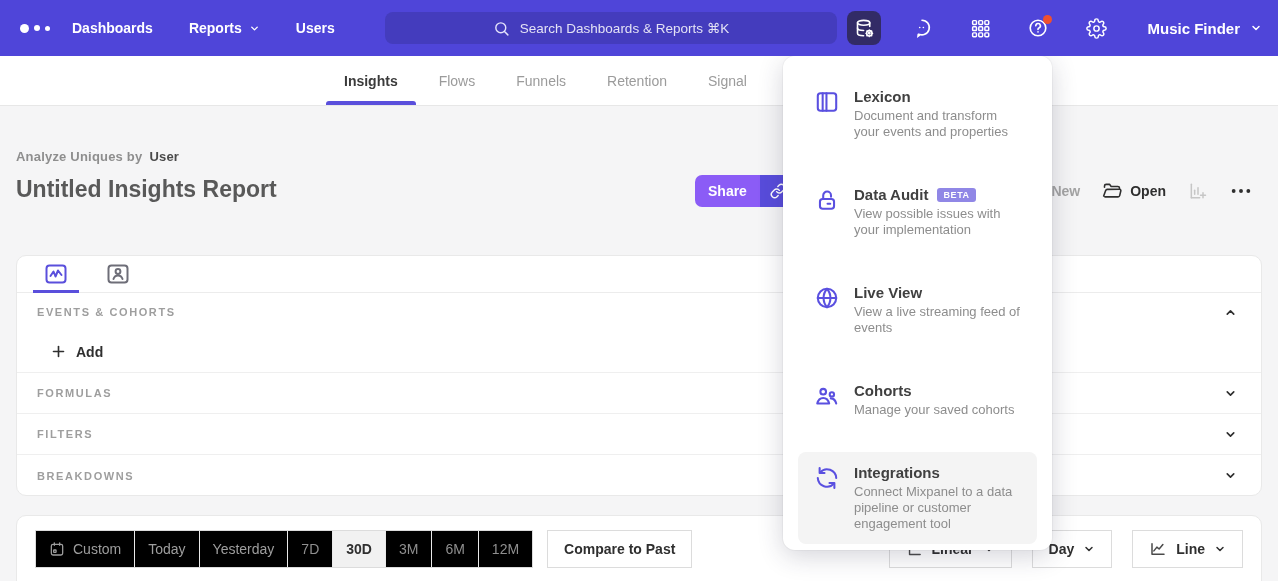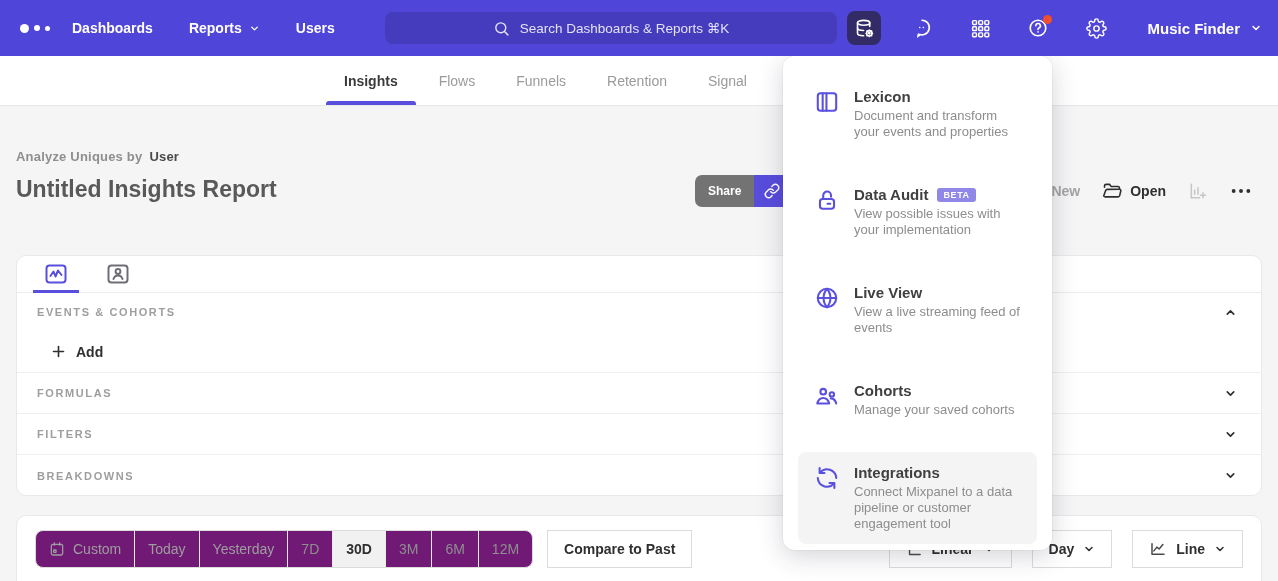--- a/index.html
+++ b/index.html
@@ -31,21 +31,21 @@
     display:flex; align-items:stretch; gap:41px; padding-left:344px; z-index:1; }
   .tab { display:flex; align-items:center; font-size:14px; color:#9b9b9b; position:relative; cursor:pointer; white-space:nowrap; }
   .tab.active { color:#3b3b3b; font-weight:700; }
   .tab.active::after { content:''; position:absolute; left:-18px; right:-18px; bottom:0; height:4px; background:#5a4fdc; border-radius:3px 3px 0 0; }
 
   
   .subtitle { position:absolute; left:16px; top:149px; font-size:13px; font-weight:700; color:#8e8e8e; letter-spacing:.2px; }
   .subtitle b { color:#4a4a4a; margin-left:7px; font-weight:700; }
   .page-title { position:absolute; left:16px; top:176px; font-size:23px; font-weight:700; color:#595959; cursor:text; }
   .share-group { position:absolute; left:695px; top:175px; height:32px; display:flex; z-index:5; }
-  .share-main { background:#737373; color:#fff; font-weight:700; font-size:12px; padding:0 13px; display:flex; align-items:center; border-radius:7px 0 0 7px; cursor:pointer; }
+  .share-main { background:#8b5cf6; color:#fff; font-weight:700; font-size:14px; padding:0 13px; display:flex; align-items:center; border-radius:7px 0 0 7px; cursor:pointer; }
   .share-link { background:#584cdb; width:36px; display:flex; align-items:center; justify-content:center; border-radius:0 7px 7px 0; cursor:pointer; }
   .header-actions { position:absolute; right:26px; top:177px; height:28px; display:flex; align-items:center; gap:22px; z-index:2; }
   .act-new { font-size:14px; font-weight:700; color:#a3a3a3; cursor:pointer; }
   .act-open { display:flex; align-items:center; gap:8px; font-size:14px; font-weight:700; color:#2f2f2f; cursor:pointer; }
 
   
   .panel { position:absolute; left:16px; right:16px; top:255px; height:241px; background:#fff; border:1px solid #e9e9e9; border-radius:10px; overflow:hidden; }
   .panel-tabs { height:37px; border-bottom:1px solid #ececec; display:flex; align-items:center; padding-left:16px; gap:16px; }
   .ptab { height:100%; width:46px; display:flex; align-items:center; justify-content:center; position:relative; cursor:pointer; }
   .ptab.active::after { content:''; position:absolute; bottom:-1px; left:0; right:0; height:3px; background:#5a4fdc; }
@@ -54,21 +54,21 @@
   .row-events { height:38px; }
   .row-add { height:42px; border-bottom:1px solid #efefef; display:flex; align-items:center; gap:10px; padding-left:34px;
     font-size:14px; font-weight:700; color:#2f2f2f; cursor:pointer; }
   .row-acc { height:41px; border-bottom:1px solid #efefef; }
   .row-acc:last-child { border-bottom:none; }
 
   
   .toolbar { position:absolute; left:16px; right:16px; top:515px; height:80px; background:#fff; border:1px solid #e9e9e9;
     border-radius:10px 10px 0 0; padding:14px 18px; display:flex; align-items:flex-start; }
   .toolbar-row { display:flex; align-items:center; width:100%; }
-  .seg-control { display:flex; align-items:stretch; height:38px; border:1px solid #dcdcdc; border-radius:8px; overflow:hidden; background:#701a75; }
+  .seg-control { display:flex; align-items:stretch; height:38px; border:1px solid #dcdcdc; border-radius:0; overflow:hidden; background:#000000; }
   .seg { display:flex; align-items:center; gap:8px; padding:0 13px; font-size:14px; color:#9e9e9e; border-right:1px solid #e9e9e9; cursor:pointer; white-space:nowrap; }
   .seg:last-child { border-right:none; }
   .seg.dim { color:#8f8f8f; }
   .seg.active { background:#f1f1f1; color:#2f2f2f; font-weight:700; }
   .tb-btn { height:38px; border:1px solid #dcdcdc; border-radius:0; background:#fff; display:flex; align-items:center; gap:9px;
     padding:0 16px; font-size:14px; font-weight:700; color:#2f2f2f; cursor:pointer; white-space:nowrap; }
   .ml14 { margin-left:14px; } .ml20 { margin-left:20px; }
   .spacer { flex:1; }
 
   

